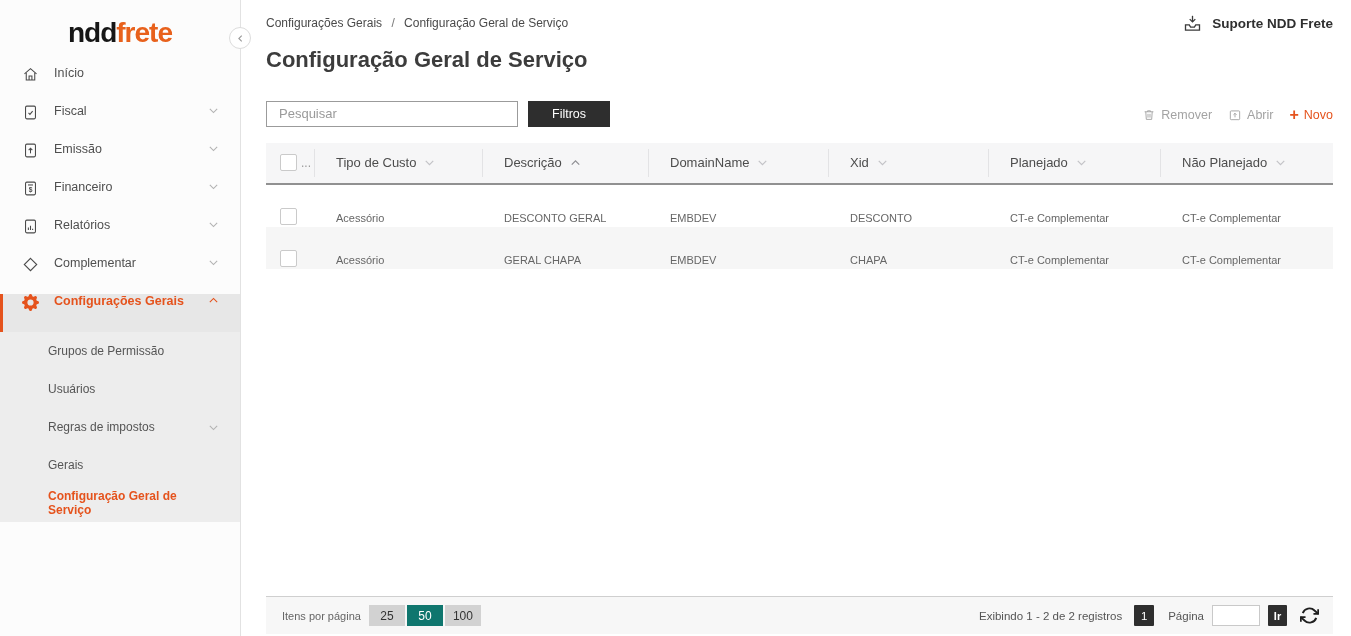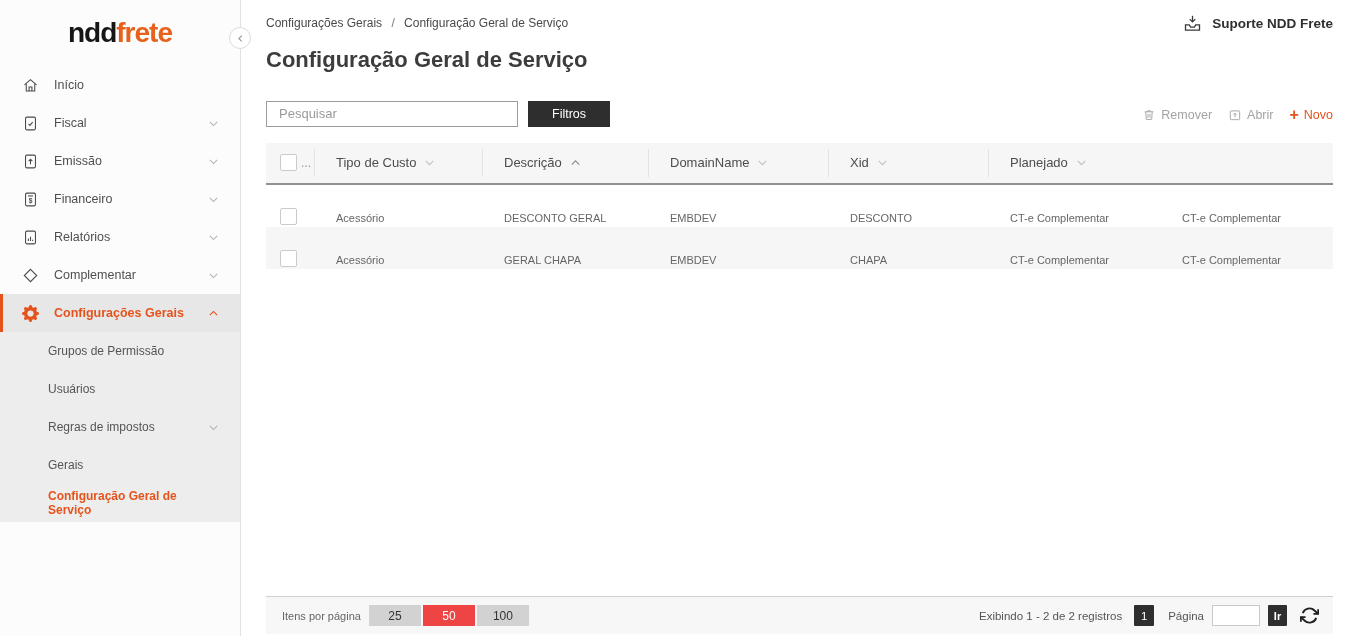--- a/index.html
+++ b/index.html
@@ -8,21 +8,21 @@
 
   
   .sidebar{width:240px;min-width:240px;background:#fcfcfc;border-right:1px solid #e2e2e2;position:relative;}
   .logo{height:66px;display:flex;align-items:center;justify-content:center;font-weight:bold;font-size:28px;letter-spacing:-1px;}
   .logo .lg-black{color:#161616;}
   .logo .lg-orange{color:#e8611c;}
   .collapse-btn{position:absolute;top:27px;right:-11px;width:20px;height:20px;border-radius:50%;
     background:#fff;border:1px solid #dcdcdc;display:flex;align-items:center;justify-content:center;
     color:#9a9a9a;z-index:3;cursor:pointer;}
   .collapse-btn svg{width:11px;height:11px;}
-  .nav-item{height:38px;display:flex;align-items:center;padding:0 20px 0 22px;cursor:pointer;color:#4f4f4f;}
+  .nav-item{height:38px;display:flex;padding:0 20px 0 22px;cursor:pointer;color:#4f4f4f;}
   .nav-icon{width:17px;height:17px;margin-right:15px;color:#4a4a4a;display:flex;}
   .nav-icon svg{width:17px;height:17px;}
   .nav-label{font-size:12.5px;flex:1;}
   .nav-caret{color:#b3b3b3;display:flex;}
   .nav-caret svg{width:13px;height:13px;}
   .nav-item.active{background:#e7e7e7;border-left:3px solid #e5531d;padding-left:19px;}
   .nav-item.active .nav-label{color:#e5531d;font-weight:bold;}
   .nav-item.active .nav-icon{color:#e5531d;}
   .nav-item.active .nav-caret{color:#e5531d;}
   .submenu{background:#ededed;}
@@ -69,22 +69,22 @@
   .td{font-size:11px;color:#666;padding-left:22px;white-space:nowrap;overflow:hidden;margin-top:24px;}
   .td-sel{padding-left:14px;}
   .content-spacer{flex:1;}
 
   
   .pagination{height:37px;margin-bottom:2px;background:#f7f7f7;border-top:1px solid #cfcfcf;
     display:flex;align-items:center;padding:0 14px 0 16px;}
   .pg-label{font-size:11px;color:#666;}
   .size-group{display:flex;gap:2px;margin-left:8px;}
   .size-btn{min-width:26px;height:21px;display:flex;align-items:center;justify-content:center;
-    background:#d2d2d2;color:#333;font-size:12px;padding:0 13px;cursor:pointer;}
-  .size-btn.selected{background:#ef4444;color:#fff;}
+    background:#d2d2d2;color:#333;font-size:12px;padding:0 5px;cursor:pointer;}
+  .size-btn.selected{background:#0f766e;color:#fff;}
   .pg-spacer{flex:1;}
   .showing{font-size:11.5px;color:#555;}
   .page-btn{width:20px;height:21px;background:#2e2e2e;color:#fff;font-size:11.5px;
     display:flex;align-items:center;justify-content:center;margin-left:12px;border-radius:1px;cursor:pointer;}
   .page-word{font-size:11.5px;color:#555;margin-left:14px;}
   .page-input{width:38px;height:19px;border:1px solid #c9c9c9;margin-left:8px;font-family:inherit;font-size:12px;padding:0 4px;}
   .go-btn{width:19px;height:21px;background:#2e2e2e;color:#fff;font-size:11px;font-weight:bold;
     display:flex;align-items:center;justify-content:center;margin-left:8px;border:none;border-radius:1px;cursor:pointer;font-family:inherit;}
   .refresh{margin-left:13px;color:#1f1f1f;cursor:pointer;display:flex;}
   .refresh svg{width:19px;height:19px;}
@@ -328,20 +328,28 @@
           </span>
         </div>
         <div class="th">
           <span>Planejado</span>
           <span class="caret-down" style="display:flex;">
             <svg viewBox="0 0 16 16" fill="none" stroke="currentColor" stroke-width="1.3">
                 <path d="M4 6.2 8 10.2 12 6.2"></path>
               </svg>
           </span>
         </div>
+        <div class="th">
+          <span>Não Planejado</span>
+          <span class="caret-down" style="display:flex;">
+            <svg viewBox="0 0 16 16" fill="none" stroke="currentColor" stroke-width="1.3">
+                <path d="M4 6.2 8 10.2 12 6.2"></path>
+              </svg>
+          </span>
+        </div>
       </div>
 
       <div class="tr grid-cols">
         <div class="td td-sel"><span class="cb"></span></div>
         <div class="td">Acessório</div>
         <div class="td">DESCONTO GERAL</div>
         <div class="td">EMBDEV</div>
         <div class="td">DESCONTO</div>
         <div class="td">CT-e Complementar</div>
         <div class="td">CT-e Complementar</div>

